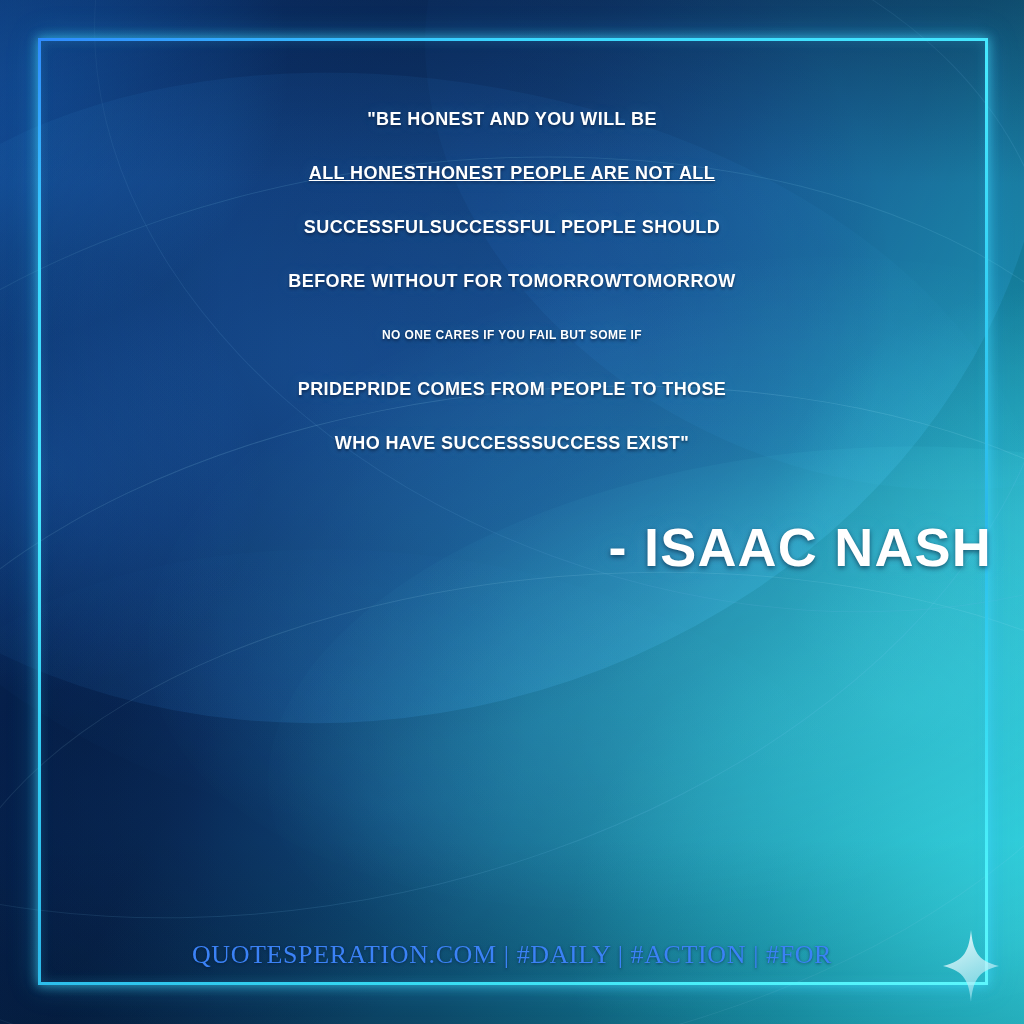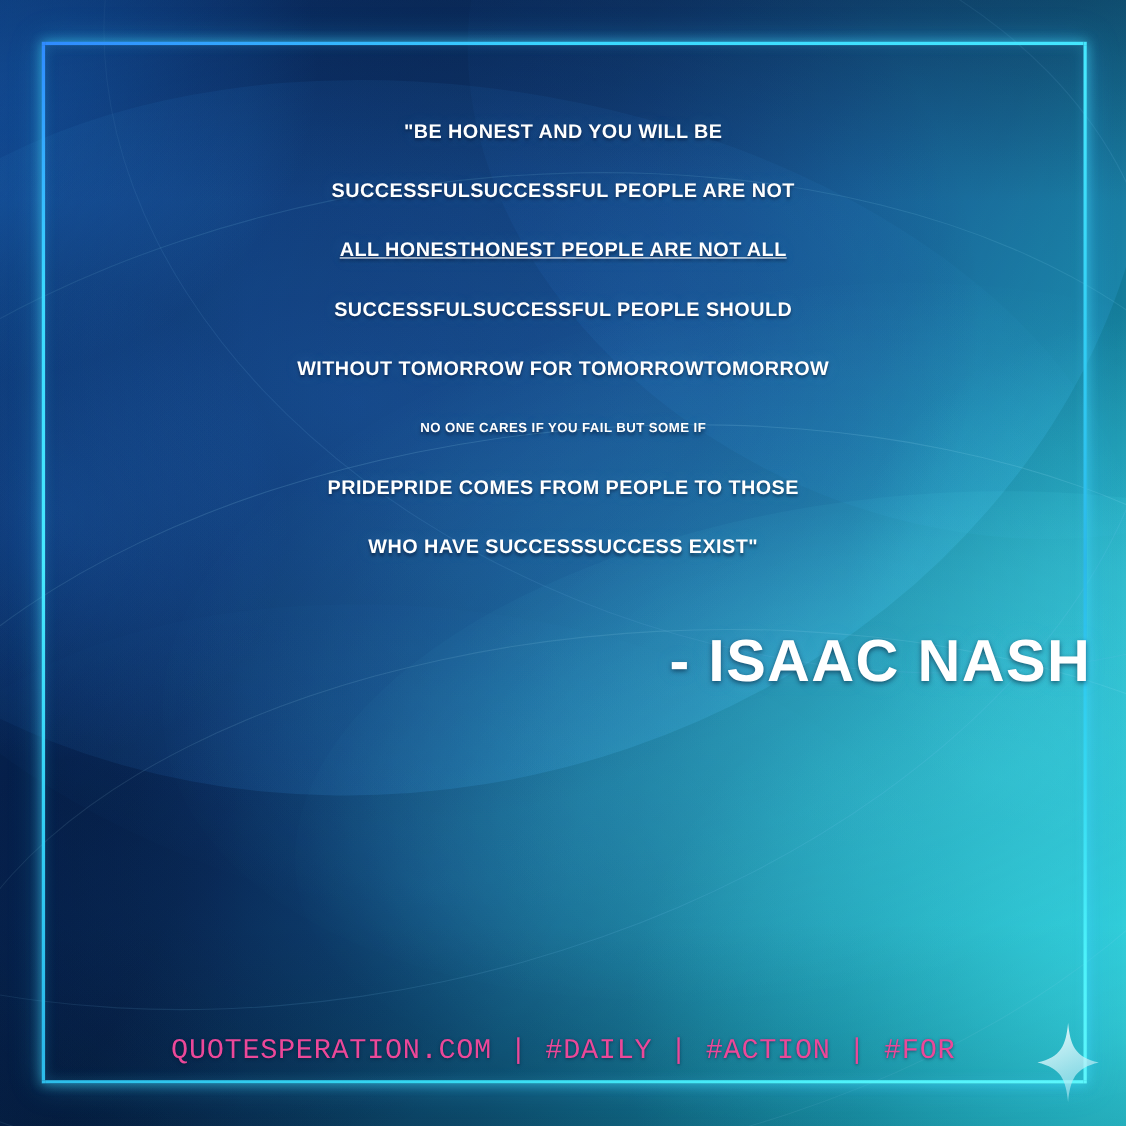--- a/index.html
+++ b/index.html
@@ -198,22 +198,22 @@
   
   .footer {
     position: absolute;
     left: 0;
     right: 0;
     top: 940px;
     text-align: center;
   }
   .footer-text {
     display: inline-block;
-    color: #ec4899;
-    font-family: Liberation Mono, monospace;
+    color: #3b82f6;
+    font-family: Liberation Serif, serif;
     font-weight: normal;
     font-size: 26px;
     letter-spacing: 0.6px;
     white-space: nowrap;
     text-shadow: 0 1px 3px rgba(2,18,44,0.55);
   }
 
   
   .sparkle {
     position: absolute;
@@ -251,24 +251,23 @@
 
   <div class="bg-layer bg-vignette"></div>
 
   <div class="frame-glow"></div>
   <div class="frame"></div>
 
   <div class="content">
 
     <div class="quote-block">
       <span class="quote-line" style="font-size: 18px;">"BE HONEST AND YOU WILL BE</span>
-      <span class="quote-line" style="font-size: 18px;">SUCCESSFULSUCCESSFUL PEOPLE ARE NOT</span>
       <span class="quote-line" style="font-size: 18px; text-decoration: underline;">ALL HONESTHONEST PEOPLE ARE NOT ALL</span>
       <span class="quote-line" style="font-size: 18px; text-align: center;">SUCCESSFULSUCCESSFUL PEOPLE SHOULD</span>
-      <span class="quote-line" style="font-size: 18px;">WITHOUT TOMORROW FOR TOMORROWTOMORROW</span>
+      <span class="quote-line" style="font-size: 18px;">BEFORE WITHOUT FOR TOMORROWTOMORROW</span>
       <span class="quote-line" style="font-size: 12px;">NO ONE CARES IF YOU FAIL BUT SOME IF</span>
       <span class="quote-line" style="font-size: 18px;">PRIDEPRIDE COMES FROM PEOPLE TO THOSE</span>
       <span class="quote-line" style="font-size: 18px;">WHO HAVE SUCCESSSUCCESS EXIST"</span>
 
       <div class="author">- ISAAC NASH</div>
     </div>
 
   </div>
 
   <div class="footer">

